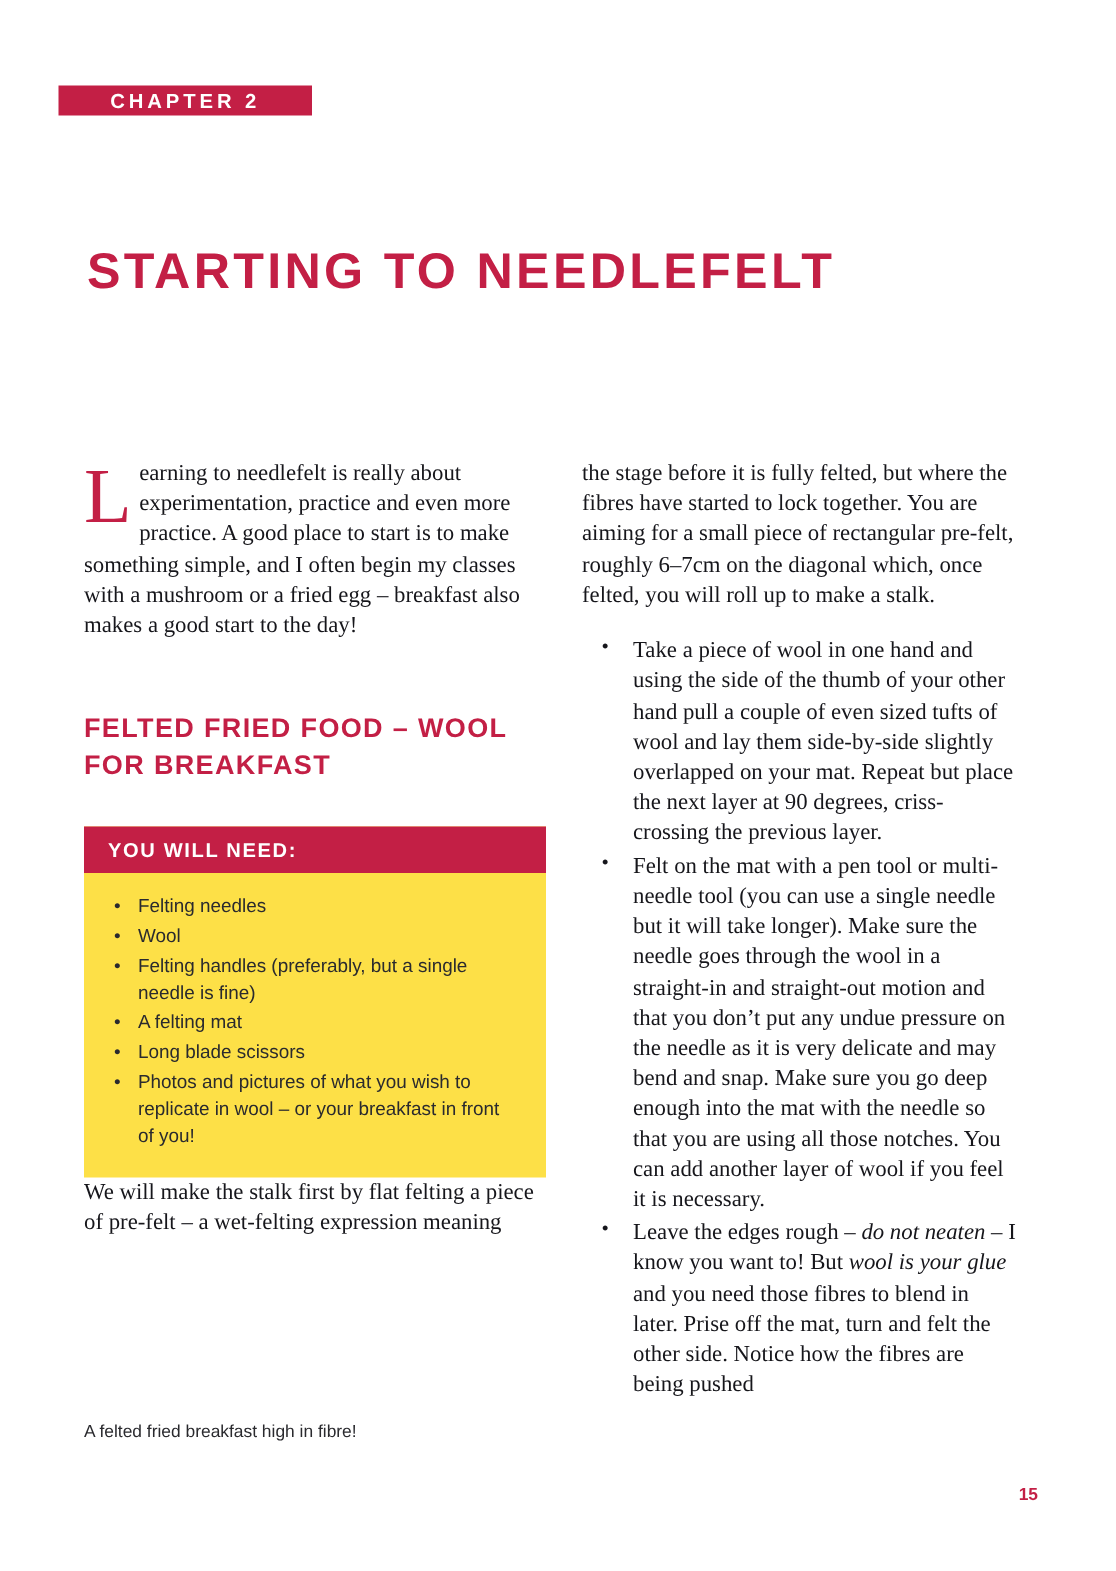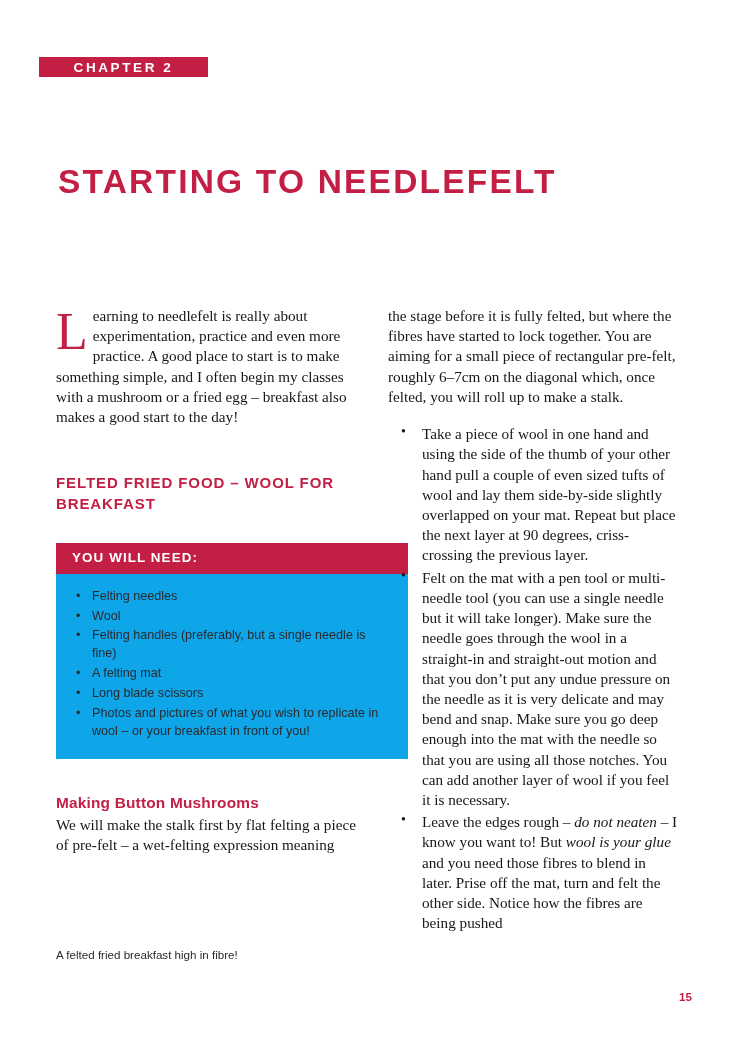--- a/index.html
+++ b/index.html
@@ -83,33 +83,33 @@
     line-height: 0.78;
     color: #c31f45;
     padding: 4px 5px 0 0;
     margin-top: 2px;
   }
 
   
   .section-heading {
     font-family: "Liberation Sans", sans-serif;
     font-weight: bold;
-    font-size: 15px;
+    font-size: 18px;
     letter-spacing: 0.9px;
     color: #c31f45;
     line-height: 1.38;
     margin-top: 46px;
     text-transform: uppercase;
   }
 
   
   .need-box {
     margin-top: 28px;
-    width: 352px;
-    background: #0ea5e9;
+    width: 308px;
+    background: #fde047;
   }
   .need-box-header {
     background: #c31f45;
     height: 31px;
     display: flex;
     align-items: center;
     padding-left: 16px;
   }
   .need-box-header span {
     font-family: "Liberation Sans", sans-serif;
@@ -228,21 +228,20 @@
       <ul class="need-list">
         <li>Felting needles</li>
         <li>Wool</li>
         <li>Felting handles (preferably, but a single needle is fine)</li>
         <li>A felting mat</li>
         <li>Long blade scissors</li>
         <li>Photos and pictures of what you wish to replicate in wool – or your breakfast in front of you!</li>
       </ul>
     </div>
 
-    <div class="sub-heading">Making Button Mushrooms</div>
     <p class="sub-body">We will make the stalk first by flat felting a piece of pre-felt – a wet-felting expression meaning</p>
   </div>
 
   <div class="col col-right">
 
     <p class="right-intro">the stage before it is fully felted, but where the fibres have started to lock together. You are aiming for a small piece of rectangular pre-felt, roughly 6–7cm on the diagonal which, once felted, you will roll up to make a stalk.</p>
 
     <ul class="bullets">
       <li>Take a piece of wool in one hand and using the side of the thumb of your other hand pull a couple of even sized tufts of wool and lay them side-by-side slightly overlapped on your mat. Repeat but place the next layer at 90 degrees, criss-crossing the previous layer.</li>
       <li>Felt on the mat with a pen tool or multi-needle tool (you can use a single needle but it will take longer). Make sure the needle goes through the wool in a straight-in and straight-out motion and that you don’t put any undue pressure on the needle as it is very delicate and may bend and snap. Make sure you go deep enough into the mat with the needle so that you are using all those notches. You can add another layer of wool if you feel it is necessary.</li>

